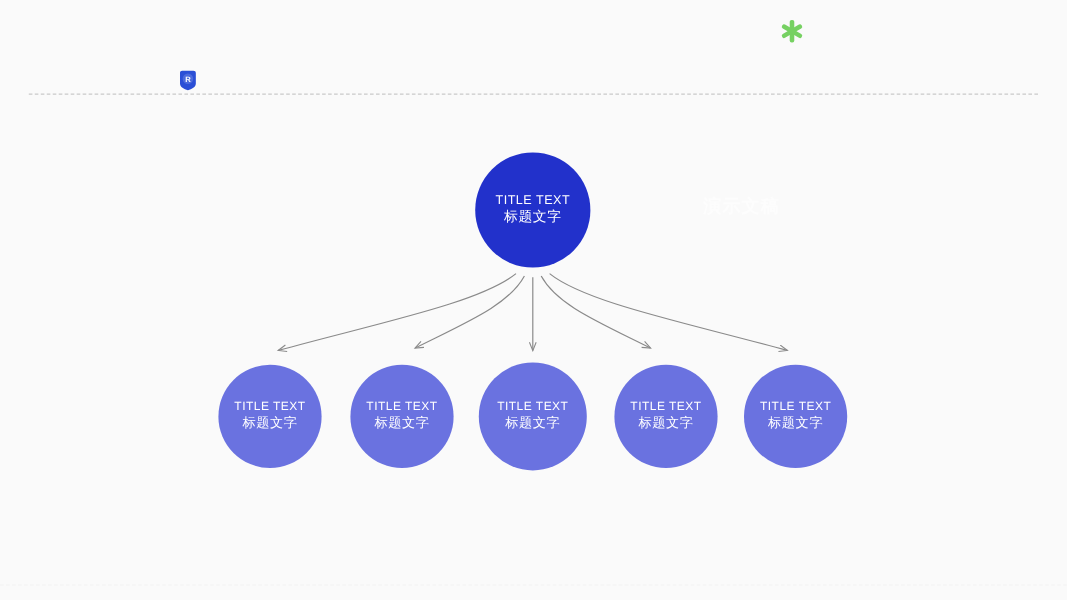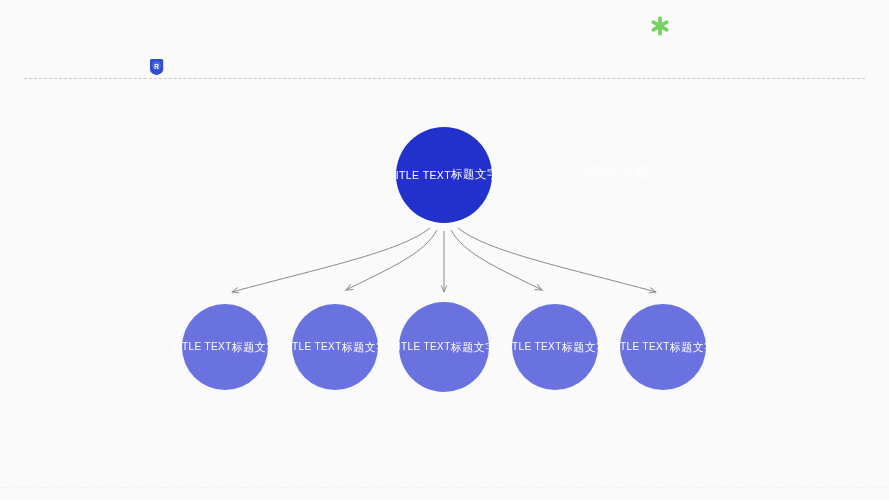--- a/index.html
+++ b/index.html
@@ -79,21 +79,21 @@
     width: 889px;
     height: 500px;
     pointer-events: none;
   }
 
   
   .node {
     position: absolute;
     border-radius: 50%;
     display: flex;
-    flex-direction: row;
+    flex-direction: column;
     align-items: center;
     justify-content: center;
     color: #ffffff;
     text-align: right;
     line-height: 1.35;
   }
   .node .t-en {
     font-size: 10px;
     letter-spacing: 0.4px;
     white-space: nowrap;

